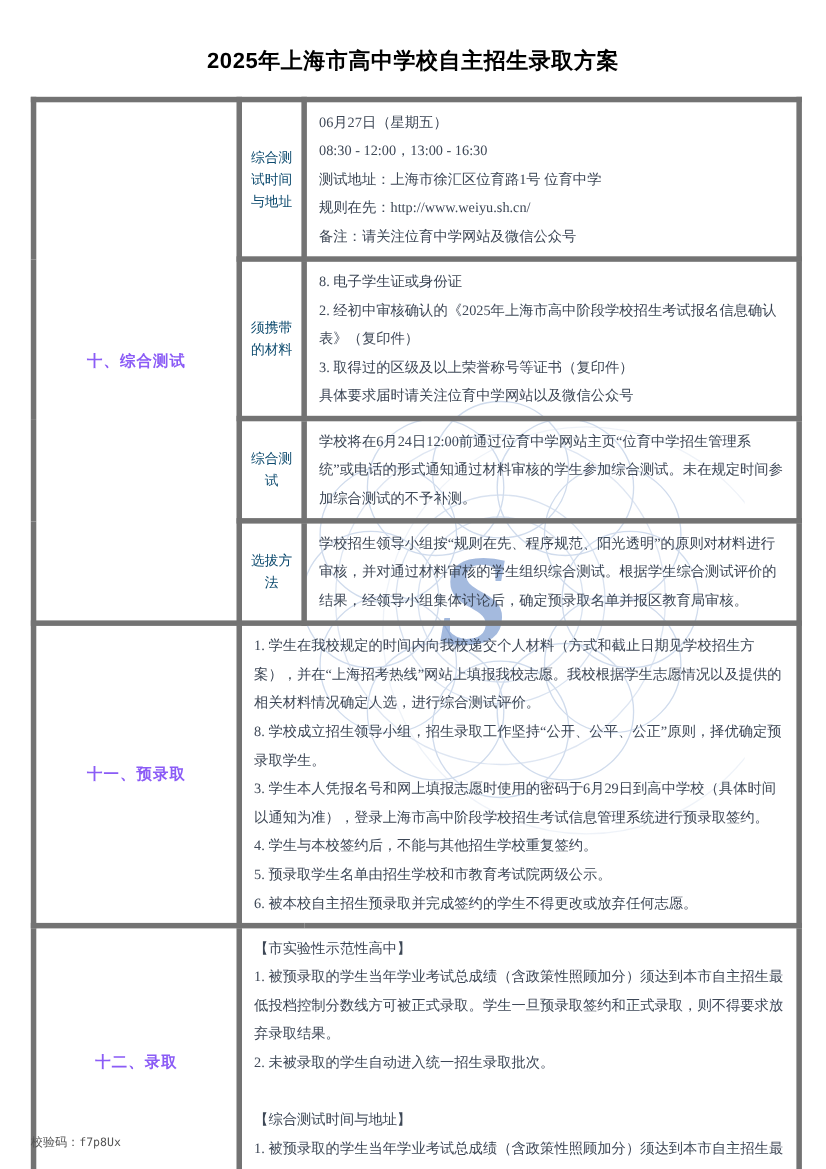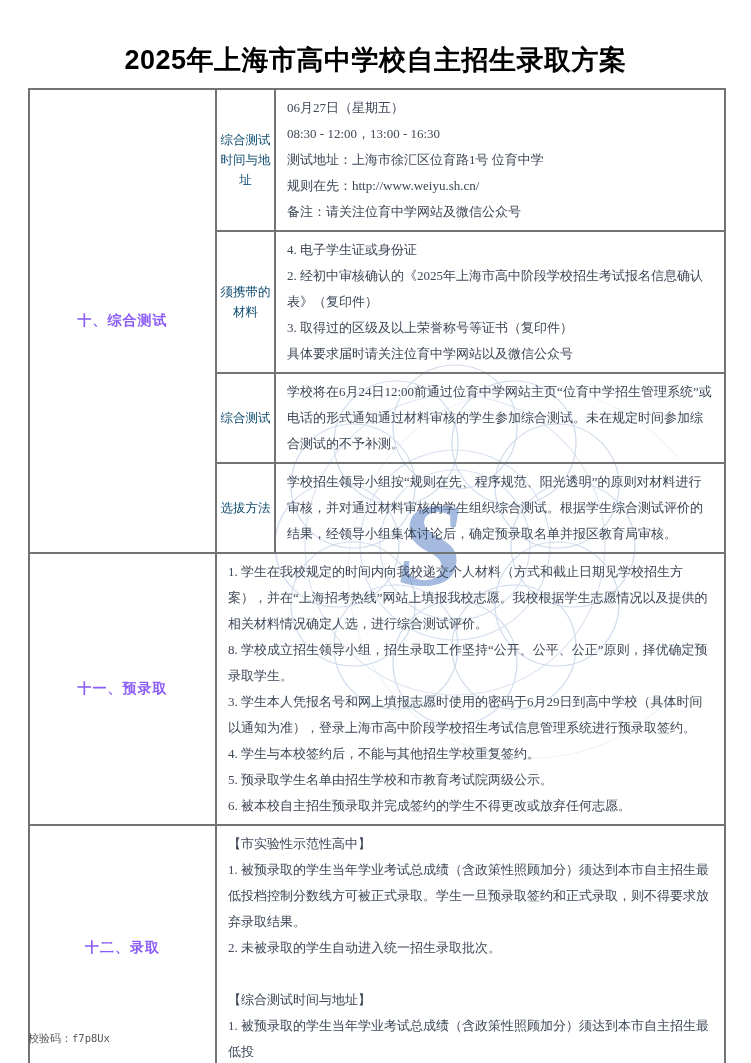--- a/index.html
+++ b/index.html
@@ -2,30 +2,30 @@
 <html><head>
 <meta charset="utf-8">
 <style>
   html,body{margin:0;padding:0;}
   body{
     width:751px;height:1063px;background:#ffffff;position:relative;overflow:hidden;
     font-family:"Liberation Serif", serif;
   }
   .title{
     position:absolute;top:42px;left:0;width:100%;text-align:center;margin:0;
-    font-family:"Liberation Sans", sans-serif;font-weight:bold;font-size:27px;
+    font-family:"Liberation Sans", sans-serif;font-weight:bold;font-size:20px;
     color:#000;letter-spacing:0.5px;
   }
   .watermark{position:absolute;left:233px;top:323px;width:444px;height:444px;z-index:0;pointer-events:none;}
   .doc-table{
     position:absolute;left:28px;top:88px;width:696px;z-index:1;
     border-collapse:collapse;table-layout:fixed;background:transparent;
     border:2px solid #2b2b2b;
   }
-  .doc-table td{border:2px solid #737373;background:transparent;}
+  .doc-table td{border:5px solid #737373;background:transparent;}
   td.sec{
     font-family:"Liberation Sans", sans-serif;font-weight:bold;font-size:14px;
     color:#8b5cf6;text-align:center;vertical-align:middle;letter-spacing:1px;
   }
   td.lbl{
     font-size:12.5px;color:#0c4a6e;text-align:center;vertical-align:middle;
     padding:0 3px;line-height:20px;
   }
   td.ct{
     font-size:13px;color:#3d4756;vertical-align:middle;
@@ -84,21 +84,21 @@
         <p>06月27日（星期五）</p>
         <p>08:30 - 12:00，13:00 - 16:30</p>
         <p>测试地址：上海市徐汇区位育路1号 位育中学</p>
         <p>规则在先：http://www.weiyu.sh.cn/</p>
         <p>备注：请关注位育中学网站及微信公众号</p>
       </td>
     </tr>
     <tr class="r2">
       <td class="lbl">须携带的材料</td>
       <td class="ct">
-        <p>4. 电子学生证或身份证</p>
+        <p>8. 电子学生证或身份证</p>
         <p>2. 经初中审核确认的《2025年上海市高中阶段学校招生考试报名信息确认表》（复印件）</p>
         <p>3. 取得过的区级及以上荣誉称号等证书（复印件）</p>
         <p>具体要求届时请关注位育中学网站以及微信公众号</p>
       </td>
     </tr>
     <tr class="r3">
       <td class="lbl">综合测试</td>
       <td class="ct">
         <p>学校将在6月24日12:00前通过位育中学网站主页“位育中学招生管理系统”或电话的形式通知通过材料审核的学生参加综合测试。未在规定时间参加综合测试的不予补测。</p>
       </td>

